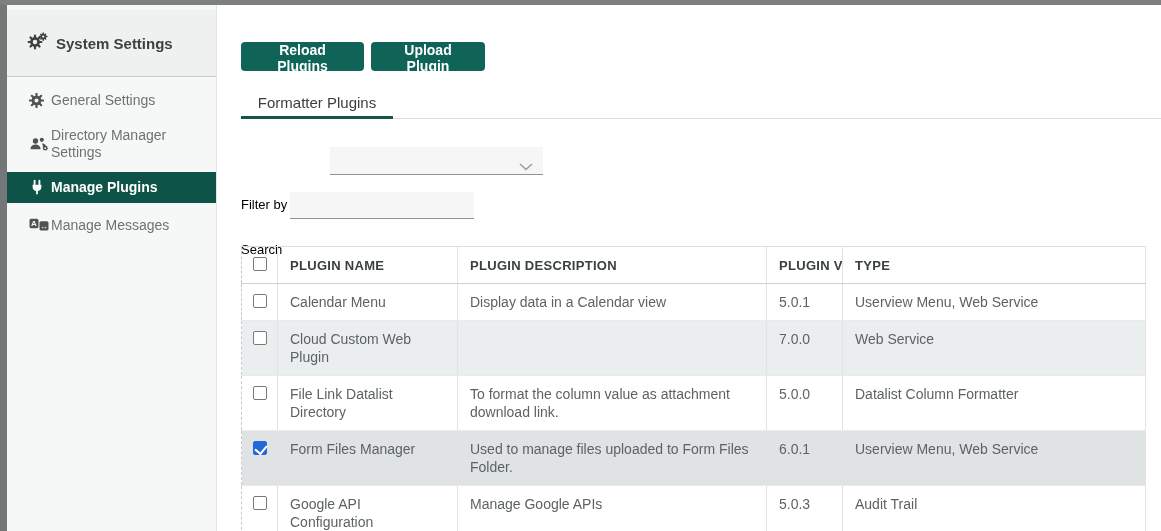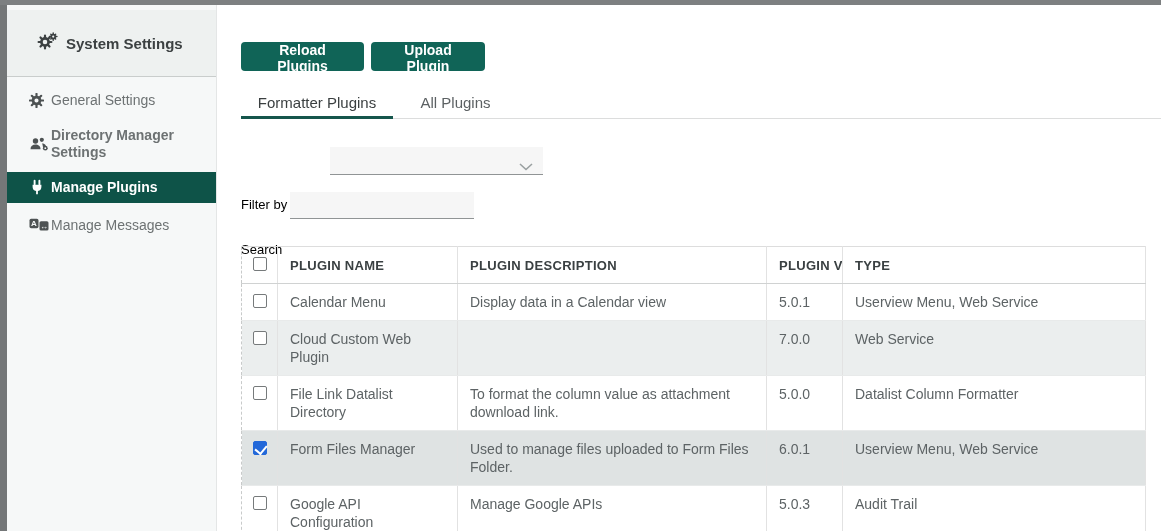--- a/index.html
+++ b/index.html
@@ -11,28 +11,28 @@
     --row-selected:#dfe3e3;
   }
   *{box-sizing:border-box;margin:0;padding:0;}
   html,body{width:1161px;height:531px;overflow:hidden;}
   body{font-family:"Liberation Sans","DejaVu Sans",sans-serif;background:#fff;position:relative;}
   .top-bar{position:absolute;left:0;top:0;width:1161px;height:5px;background:#7d8081;}
   .left-strip{position:absolute;left:0;top:5px;width:7px;height:526px;background:#747778;}
 
   
   .sidebar{position:absolute;left:7px;top:5px;width:210px;height:526px;background:#f6f8f8;border-right:1px solid #e4e6e6;}
-  .sidebar-header{margin-top:5px;height:67px;background:#eef1f0;border-bottom:1px solid #c9cdcc;display:flex;align-items:center;padding-left:30px;}
+  .sidebar-header{margin-top:5px;height:67px;background:#eef1f0;border-bottom:1px solid #c9cdcc;display:flex;align-items:center;padding-left:20px;}
   .sidebar-header .txt{font-size:15px;font-weight:bold;color:#3c4142;margin-left:8px;}
   .nav-item{display:flex;align-items:center;padding-left:22px;color:#6d7273;font-size:14px;cursor:pointer;}
   .nav-item .ic{width:22px;flex:0 0 22px;display:flex;align-items:center;}
   .nav-item .lbl{line-height:17px;}
   .item-general{margin-top:8px;height:30px;}
   .item-directory{margin-top:5px;height:48px;}
-  .item-directory .lbl{max-width:150px;font-weight:bold;}
+  .item-directory .lbl{max-width:150px;}
   .item-plugins{margin-top:4px;height:31px;background:var(--sidebar-selected);color:#fff;font-weight:bold;}
   .item-messages{margin-top:7px;height:30px;}
 
   
   .main{position:absolute;left:218px;top:5px;width:943px;height:526px;background:#fff;overflow:hidden;}
   .btn{position:absolute;top:37px;height:29px;background:var(--accent);color:#fff;border:none;border-radius:4px;font-family:inherit;font-size:14px;font-weight:600;padding:0 15px;cursor:pointer;}
   .btn-reload{left:23px;width:123px;}
   .btn-upload{left:153px;width:114px;}
 
   .tabs-line{position:absolute;left:23px;right:0;top:113px;height:1px;background:#dcdddd;}
@@ -137,21 +137,20 @@
     </span>
     <span class="lbl">Manage Messages</span>
   </div>
 </aside>
 
 <main class="main">
   <button class="btn btn-reload">Reload Plugins</button>
   <button class="btn btn-upload">Upload Plugin</button>
 
   <div class="tab tab-installed">Formatter Plugins</div>
-  <div class="tab tab-all">All Plugins</div>
   <div class="tabs-line"></div>
   <div class="tab-underline"></div>
 
   <div class="field-label lbl-filter">Filter by Type</div>
   <div class="select-box">
     <span></span>
     <span class="chev">
       <svg width="14" height="8" viewBox="0 0 14 8">
           <path d="M1 1l6 5.5L13 1" fill="none" stroke="#9aa0a1" stroke-width="1.6"></path>
         </svg>

